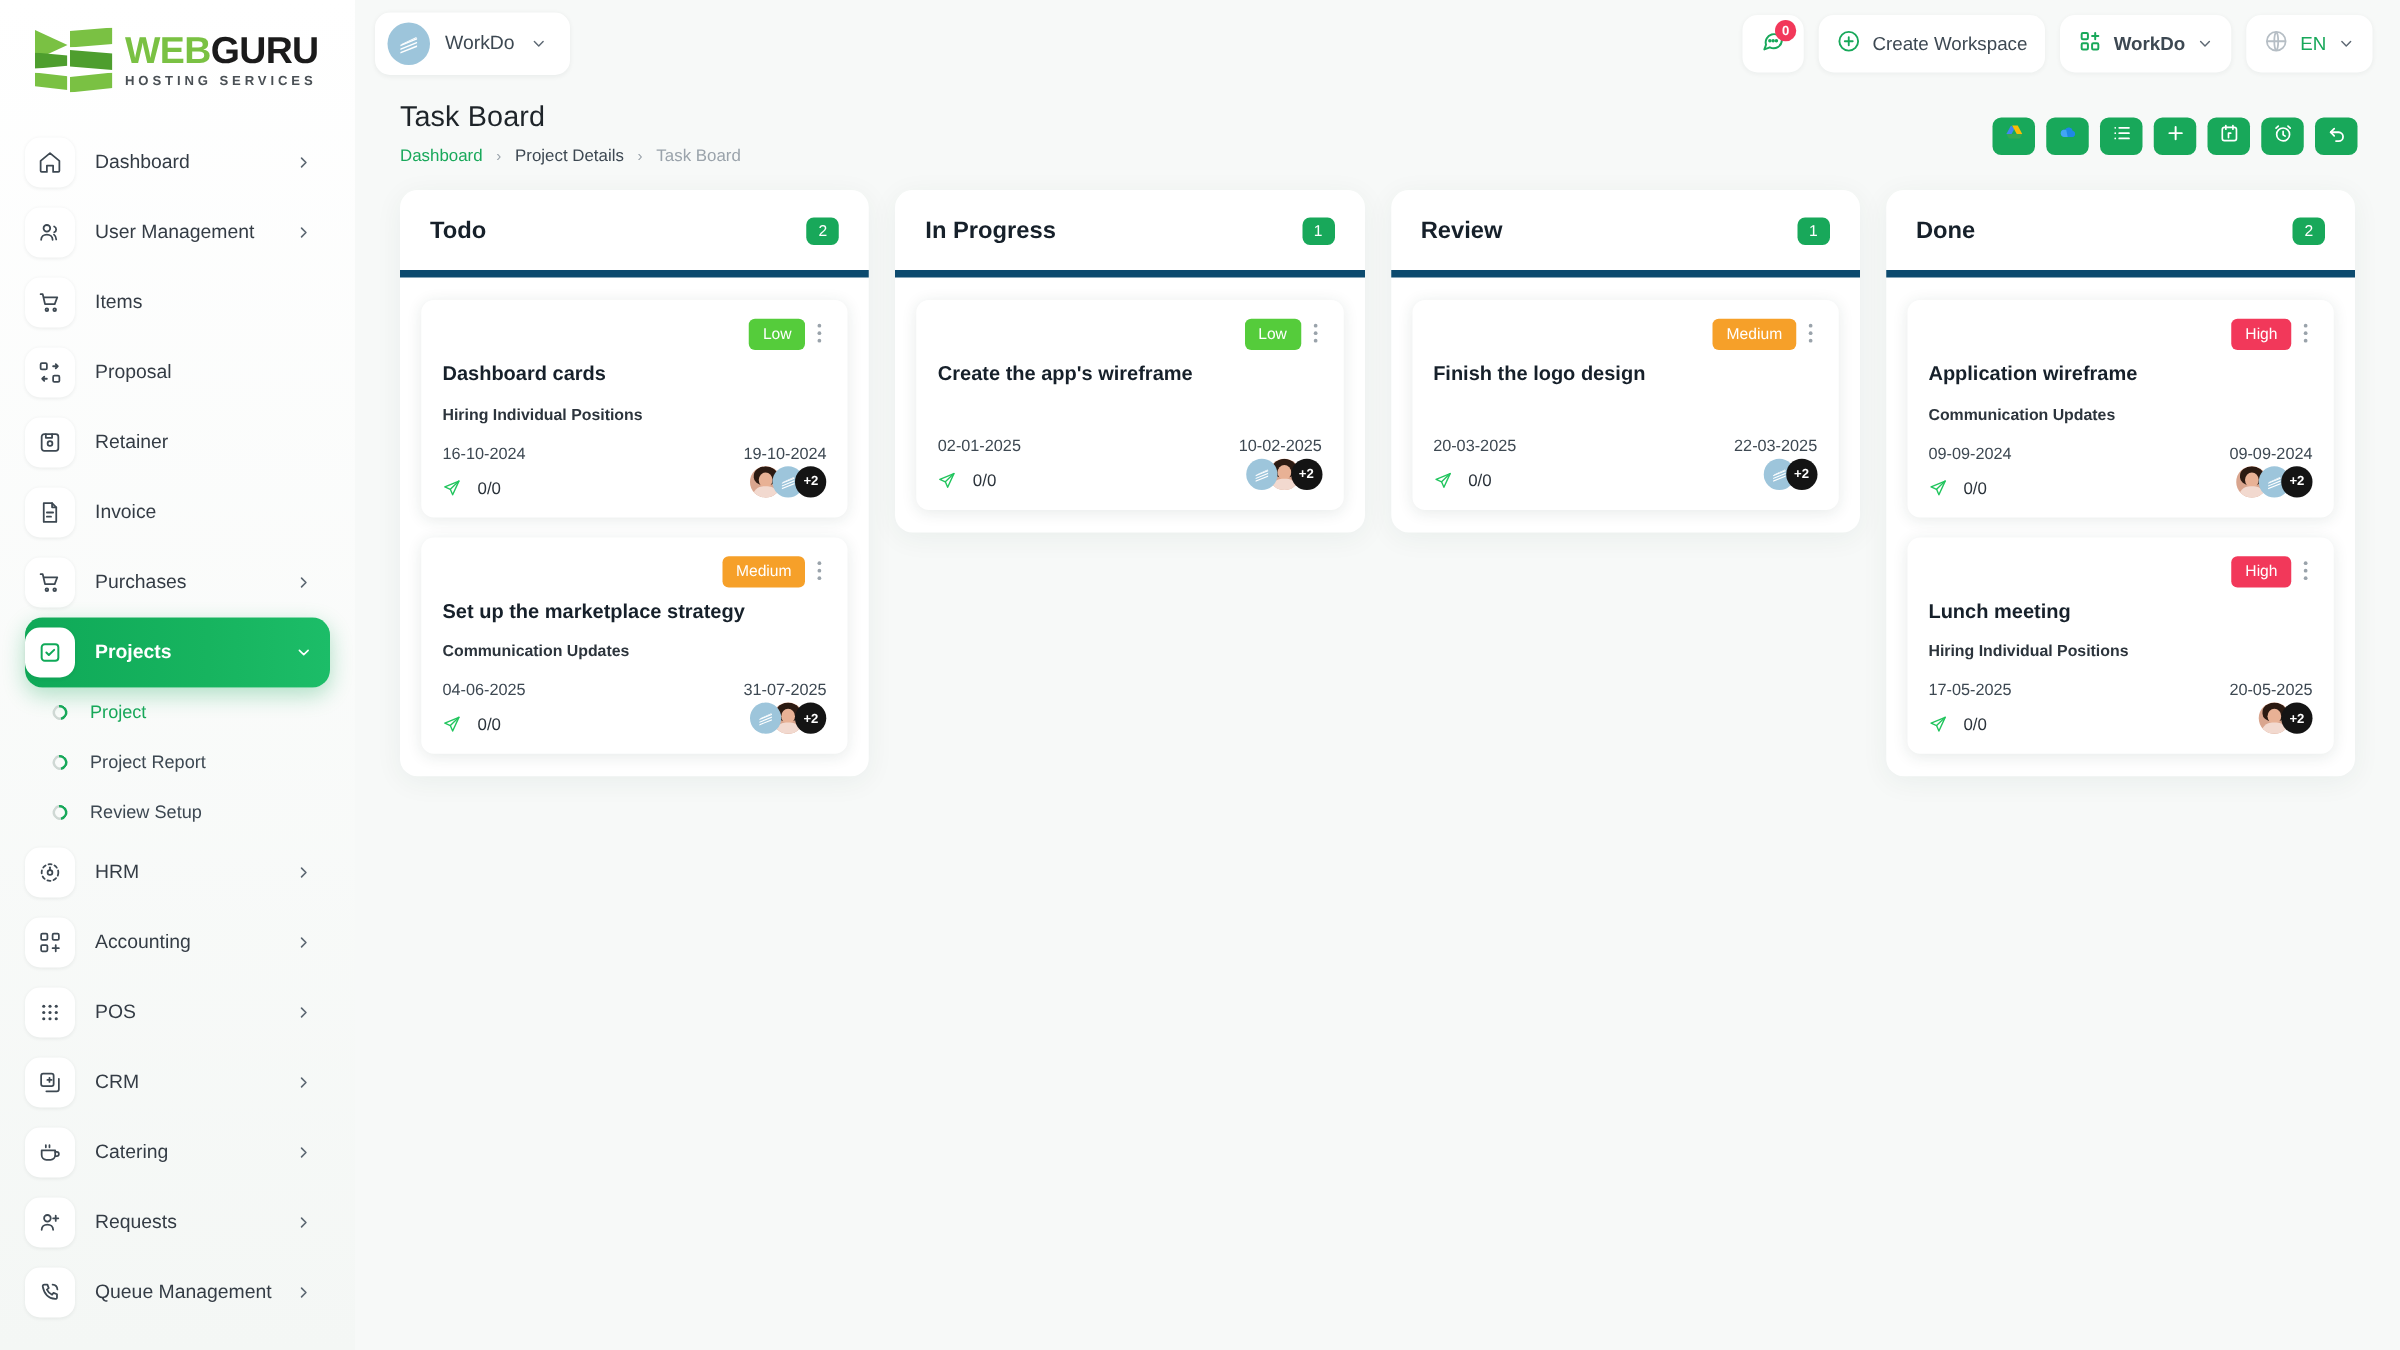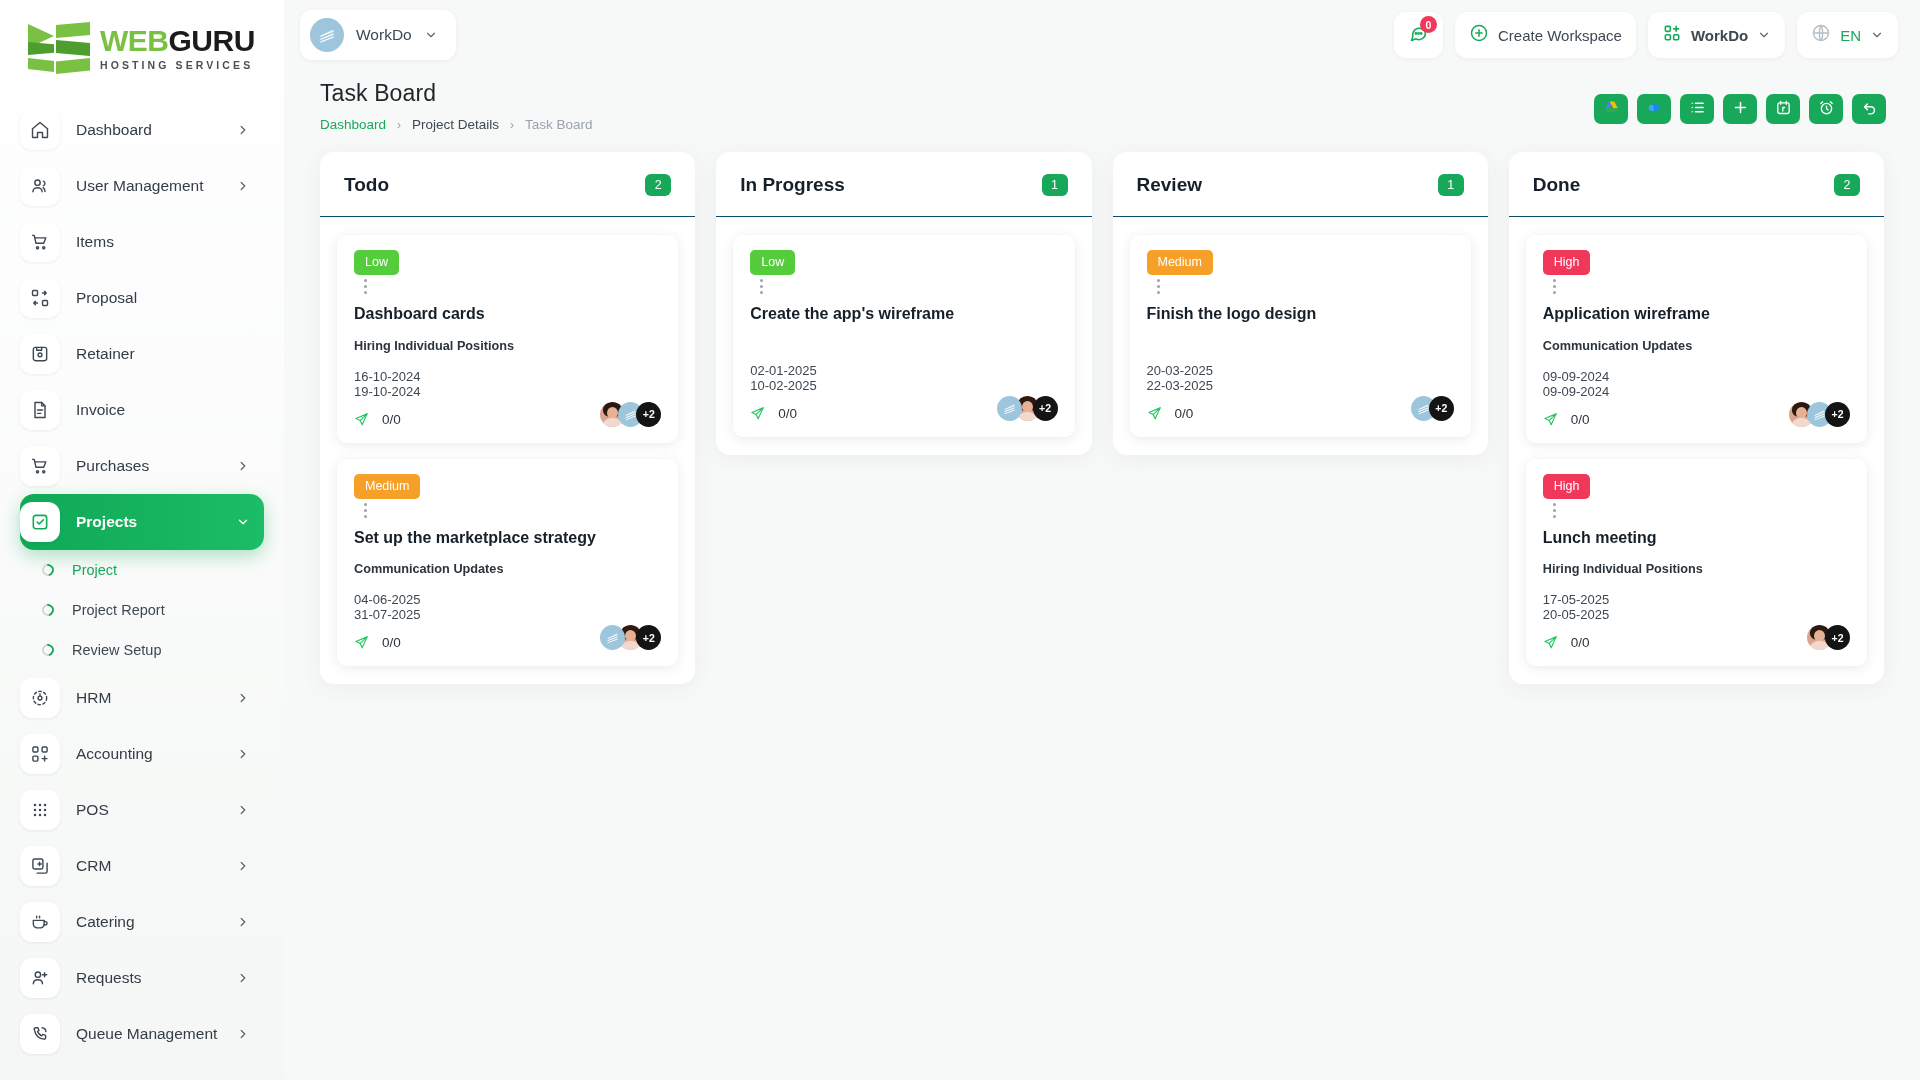--- a/index.html
+++ b/index.html
@@ -144,51 +144,51 @@
   }
   .column {
     flex: 1 1 0; min-width:0;
     background:#ffffff; border-radius: 14px;
     box-shadow: 0 4px 22px rgba(25,60,45,.06);
     padding-bottom: 16px;
   }
   .col-head {
     display:flex; align-items:center; justify-content:space-between;
     padding: 22px 24px 20px 24px;
-    border-bottom: 1px solid #0c4a6e;
+    border-bottom: 6px solid #0c4a6e;
   }
   .col-title { font-size: 19px; font-weight:700; color:#16202a; }
   .col-count {
     background:#18a85a; color:#fff; border-radius:6px;
     min-width: 26px; height: 22px; font-size: 12.5px;
     display:flex; align-items:center; justify-content:center; padding:0 7px;
   }
   .col-body { padding: 18px 17px 2px 17px; display:flex; flex-direction:column; gap:16px; }
 
   .card {
     background:#fff; border-radius: 10px;
     box-shadow: 0 2px 12px rgba(25,60,45,.10);
     padding: 15px 17px 16px 17px;
     cursor: pointer;
     position:relative;
   }
-  .card-top { display:flex; align-items:flex-start; justify-content:flex-end;flex-direction:column; }
+  .card-top { display:flex; align-items:flex-start; justify-content:flex-end; }
   .chip {
     color:#fff; font-size: 12.5px; border-radius: 5px;
     padding: 4px 11px; display:inline-block; line-height:1.35;
   }
   .chip.low { background:#55cc3b; }
   .chip.medium { background:#f6a029; }
   .chip.high { background:#f2385a; }
   .kebab { display:flex; flex-direction:column; gap:3px; padding: 4px 4px 0 10px; cursor:pointer; }
   .kebab i { width:3px; height:3px; border-radius:50%; background:#9aa3ab; display:block; }
   .card-title { font-size: 16px; font-weight:700; color:#16202a; margin-top: 10px; line-height:1.3; }
   .card-desc { font-size: 12.7px; font-weight:700; color:#2c343c; margin-top: 14px; }
   .card-spacer { height: 22px; }
-  .card-dates { display:flex; justify-content:space-between; font-size:13px; color:#3d4852; margin-top: 16px; flex-direction: column; }
+  .card-dates { display:flex; justify-content:space-between; font-size:13px; color:#3d4852; margin-top: 16px; }
   .card-foot { display:flex; align-items:flex-end; justify-content:space-between; margin-top: 3px; }
   .cmt { display:flex; align-items:center; gap:13px; font-size:13.5px; color:#2c343c; }
   .cmt svg { width:15px; height:15px; color:#22c55e; }
   .avatars { display:flex; align-items:center; }
   .av {
     width: 25px; height: 25px; border-radius:50%;
     margin-left: -7px; border: 0; overflow:hidden;
     display:flex; align-items:center; justify-content:center;
     position:relative;
   }

